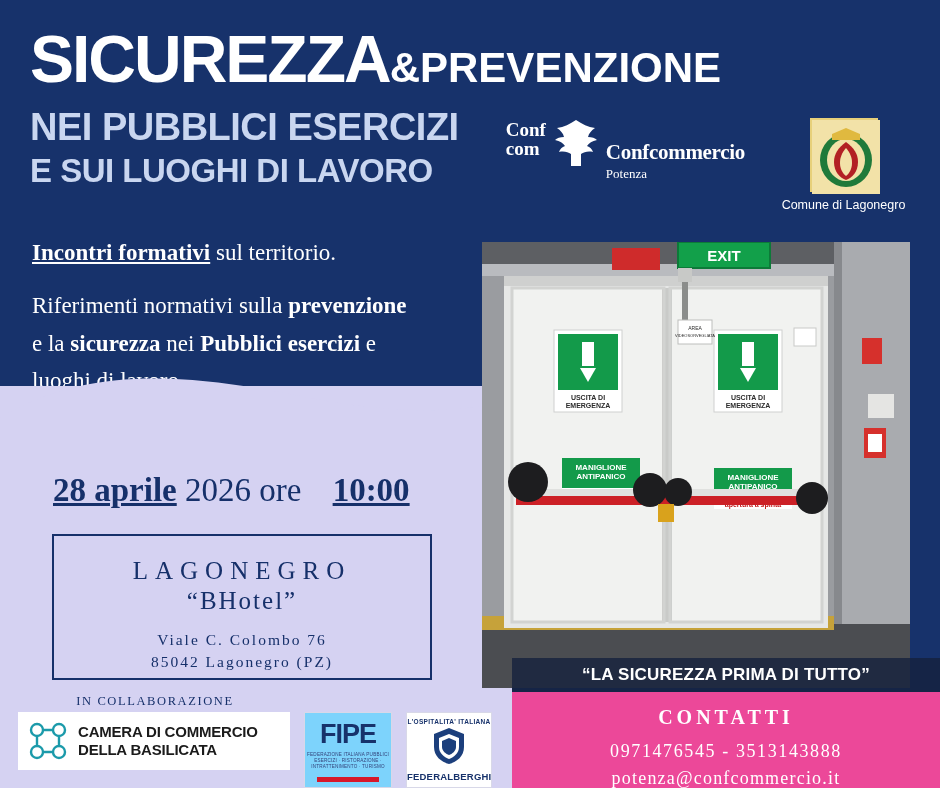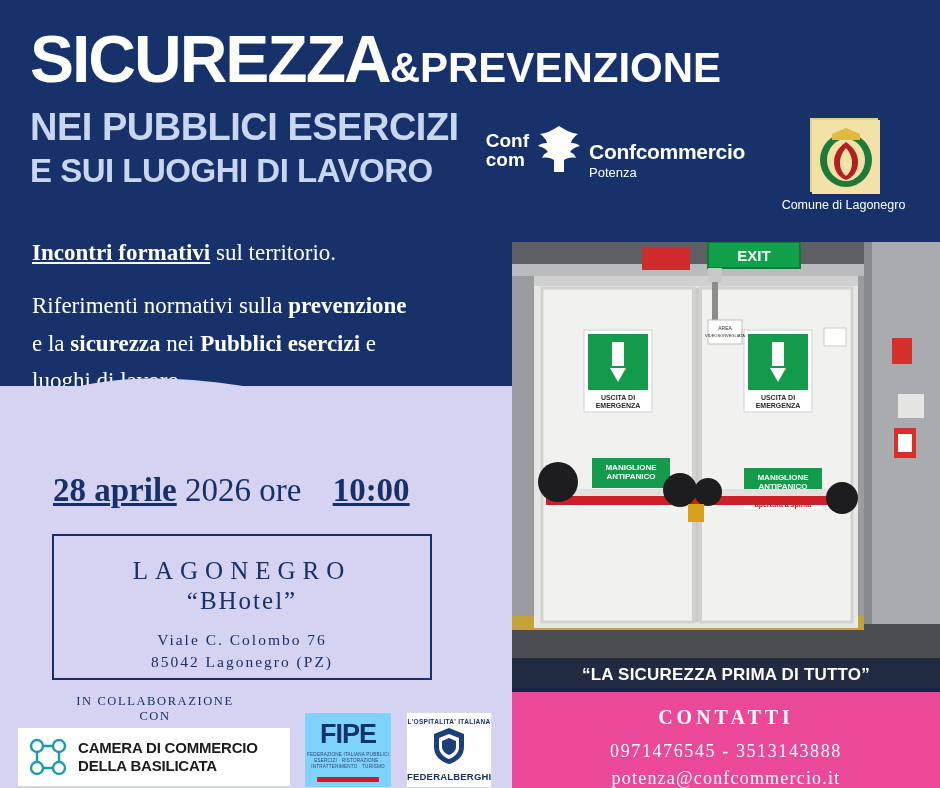--- a/index.html
+++ b/index.html
@@ -62,22 +62,23 @@
   
   .logos-top {
     position: absolute;
     right: 24px; top: 118px;
     display: flex;
     align-items: flex-start;
     gap: 26px;
   }
   .confcom-wrap {
     display: flex;
-    align-items: center;
+    align-items: flex-start;
     gap: 8px;
+    font-family: Liberation Serif, serif;
   }
   .confcom-mark {
     color: #ffffff;
     font-size: 19px;
     font-weight: bold;
     line-height: 1.02;
     padding-top: 2px;
   }
   .confcom-eagle {
     width: 44px; height: 50px;
@@ -205,21 +206,20 @@
     align-items: flex-start;
     gap: 14px;
   }
   .cciaa {
     width: 272px; height: 58px;
     background: #ffffff;
     display: flex;
     align-items: center;
     gap: 8px;
     padding: 6px 8px;
-    margin-top: 16px;
   }
   .cciaa-mark {
     width: 44px; height: 44px;
     flex: none;
   }
   .cciaa-text {
     font-family: "Liberation Sans", sans-serif;
     color: #1b1b1b;
     font-size: 15px;
     font-weight: bold;
@@ -273,21 +273,21 @@
     color: #17326b;
     font-size: 9.5px;
     font-weight: bold;
     letter-spacing: 0.2px;
     margin-top: 2px;
   }
 
   
   .photo {
     position: absolute;
-    left: 512px; top: 242px;
+    left: 482px; top: 242px;
     width: 428px; height: 446px;
     overflow: hidden;
     background: #86efac;
   }
   .photo-caption {
     position: absolute;
     left: 512px; top: 658px;
     width: 428px; height: 34px;
     background: rgba(20,32,60,0.78);
     color: #ffffff;

